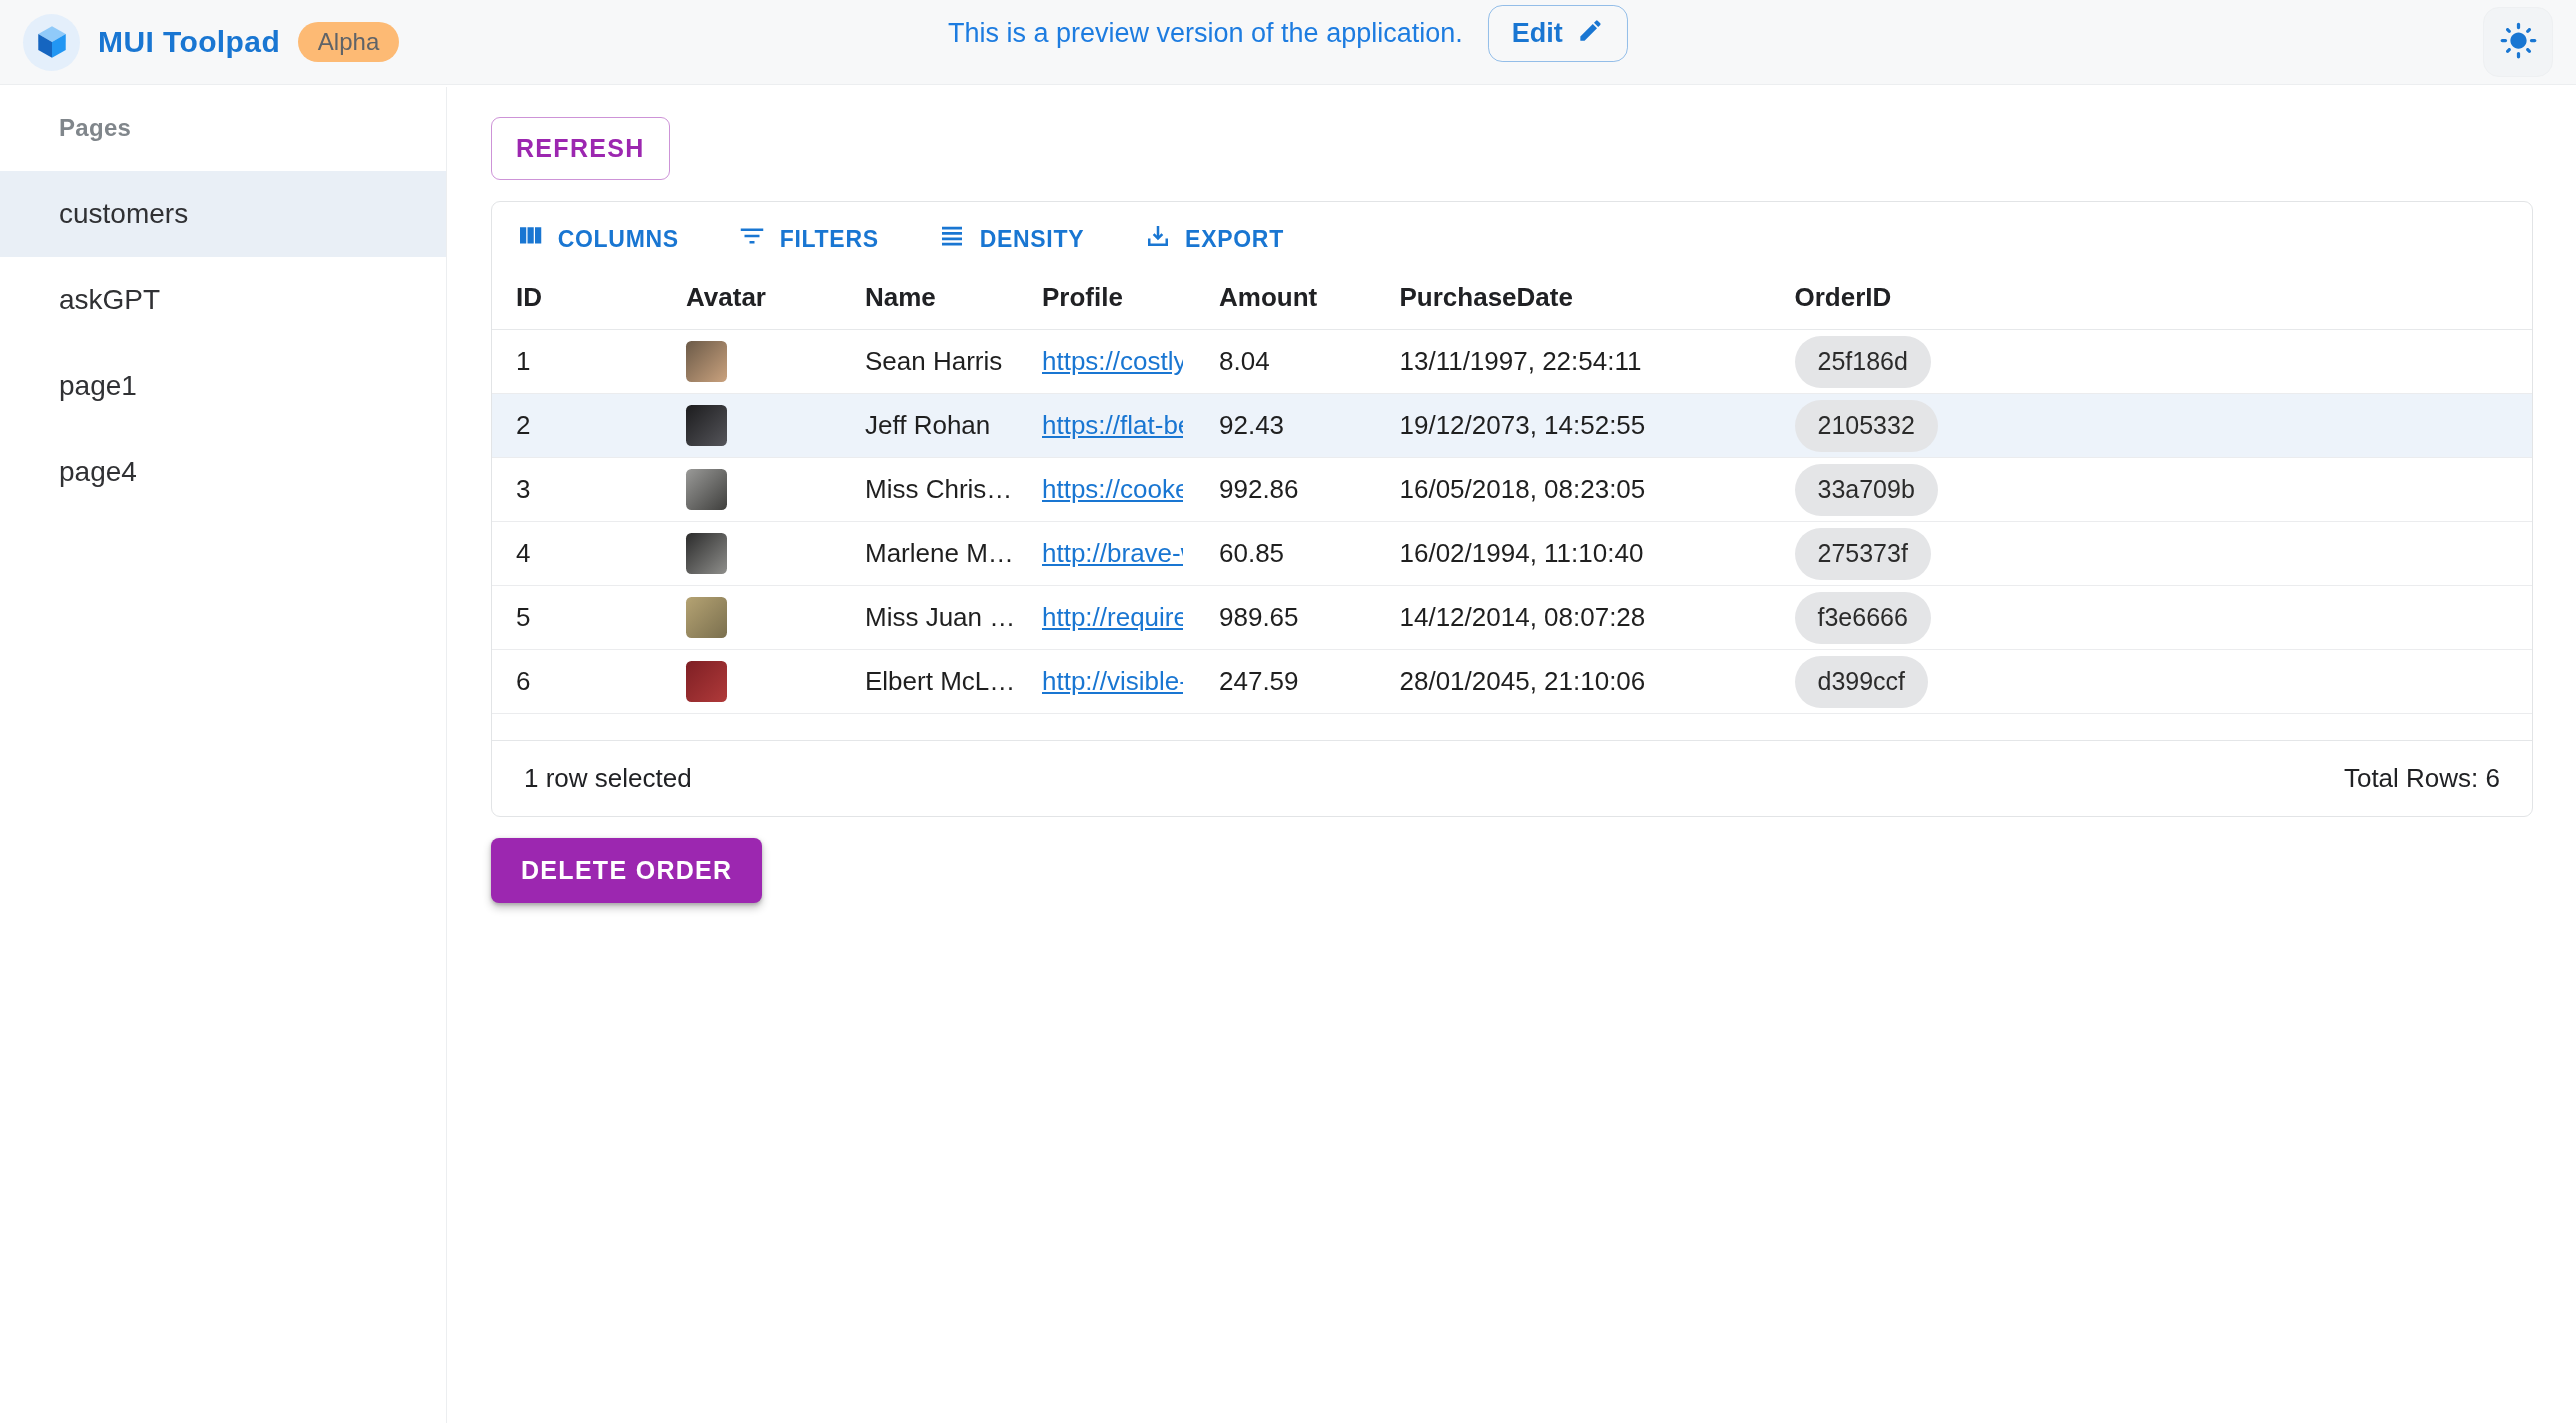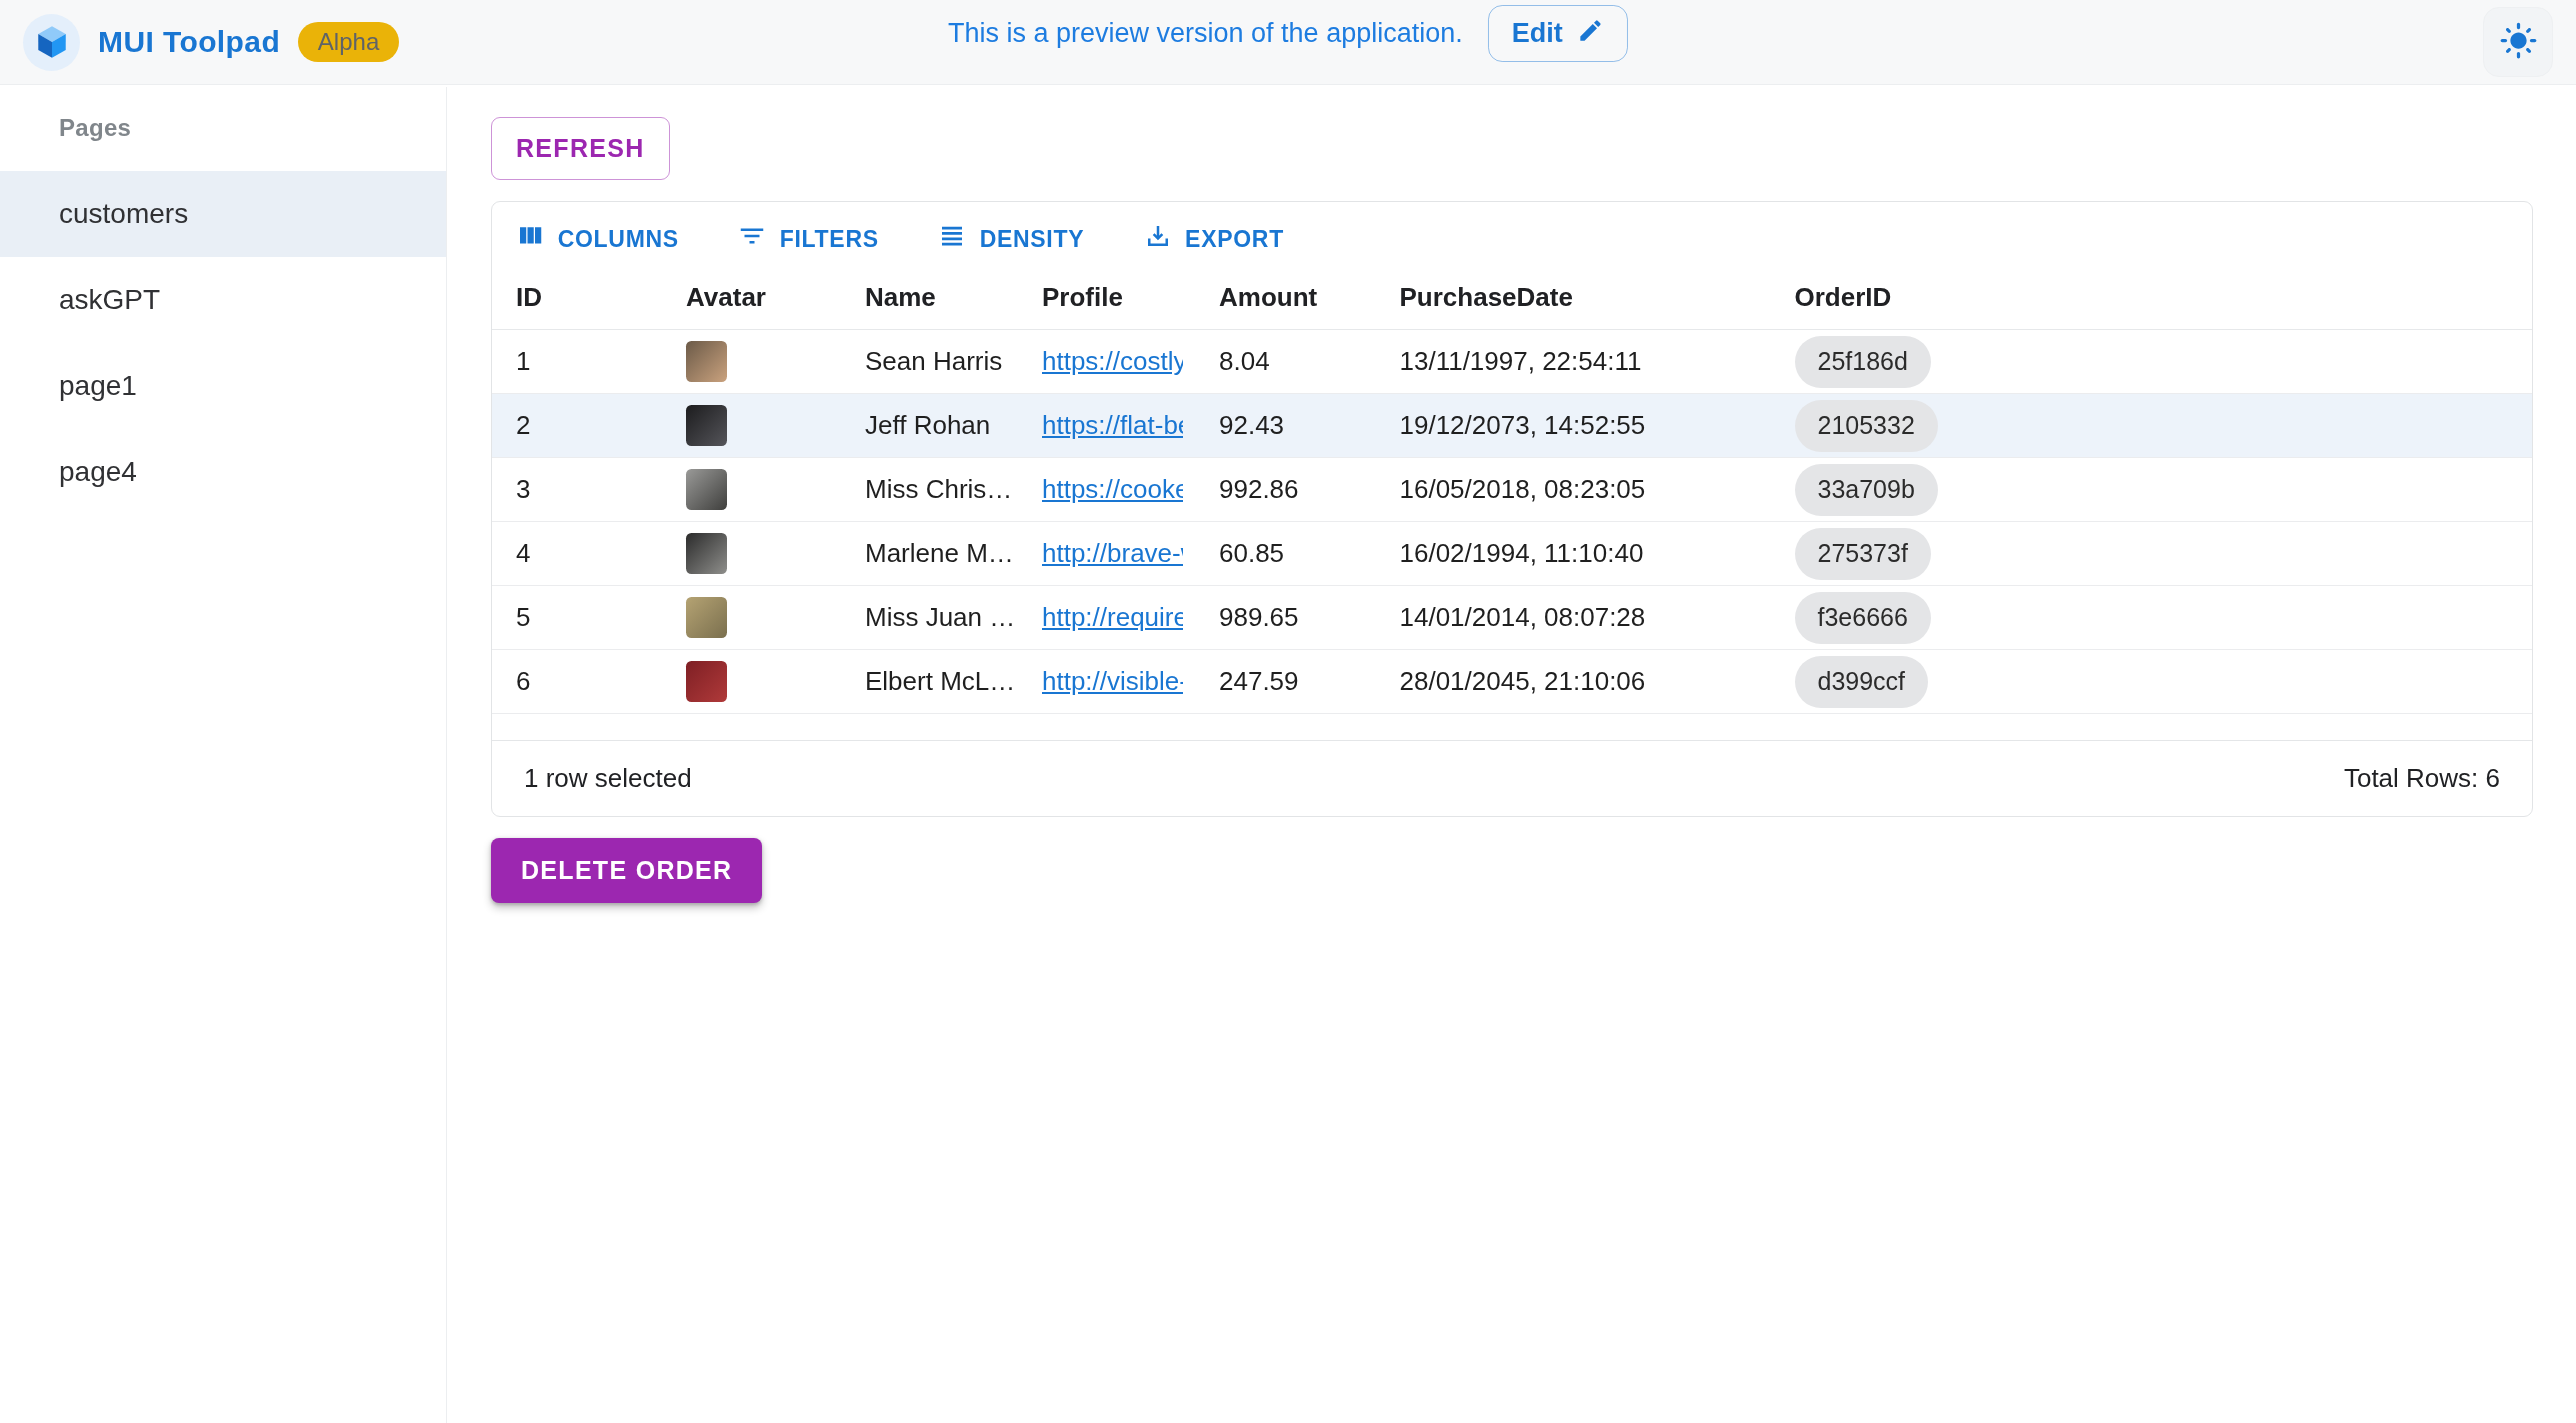--- a/index.html
+++ b/index.html
@@ -21,21 +21,21 @@
   .appbar{
     position:absolute;top:0;left:0;width:2576px;height:85px;
     background:#f7f8f9;border-bottom:1.8px solid #eceef0;
     display:flex;align-items:center;padding:0 23px;
   }
   .bar-left{display:flex;align-items:center;gap:18px;}
   .logo-wrap{width:57px;height:57px;border-radius:50%;background:#e4effb;
     display:flex;align-items:center;justify-content:center;}
   .app-title{font-size:30px;font-weight:700;color:var(--accent);letter-spacing:0.4px;}
   .alpha-chip{
-    background:#eab308;color:#5f6368;font-size:24px;
+    background:#fdba74;color:#5f6368;font-size:24px;
     border-radius:25px;padding:8px 19.7px;line-height:1;
   }
   .bar-center{
     position:absolute;left:50%;top:0;height:67px;transform:translateX(-50%);
     display:flex;align-items:center;gap:25px;white-space:nowrap;
   }
   .preview-text{color:#1d7ce0;font-size:27px;}
   .edit-btn{
     display:flex;align-items:center;gap:14.3px;
     border:1.8px solid rgba(25,118,210,.45);border-radius:14.3px;
@@ -307,21 +307,21 @@
   <div class="grid-row">
     <div class="cell col-id">5</div>
     <div class="cell col-avatar">
       <span class="avatar" style="background: linear-gradient(135deg, rgb(181, 163, 115), rgb(122, 111, 78));"></span>
     </div>
     <div class="cell col-name">Miss Juan …</div>
     <div class="cell col-profile">
       <a class="profile-link" href="#">http://required</a>
     </div>
     <div class="cell col-amount">989.65</div>
-    <div class="cell col-date">14/01/2014, 08:07:28</div>
+    <div class="cell col-date">14/12/2014, 08:07:28</div>
     <div class="cell col-order">
       <span class="chip">f3e6666</span>
     </div>
   </div>
 
   <div class="grid-row">
     <div class="cell col-id">6</div>
     <div class="cell col-avatar">
       <span class="avatar" style="background: linear-gradient(135deg, rgb(126, 31, 36), rgb(176, 58, 58));"></span>
     </div>

